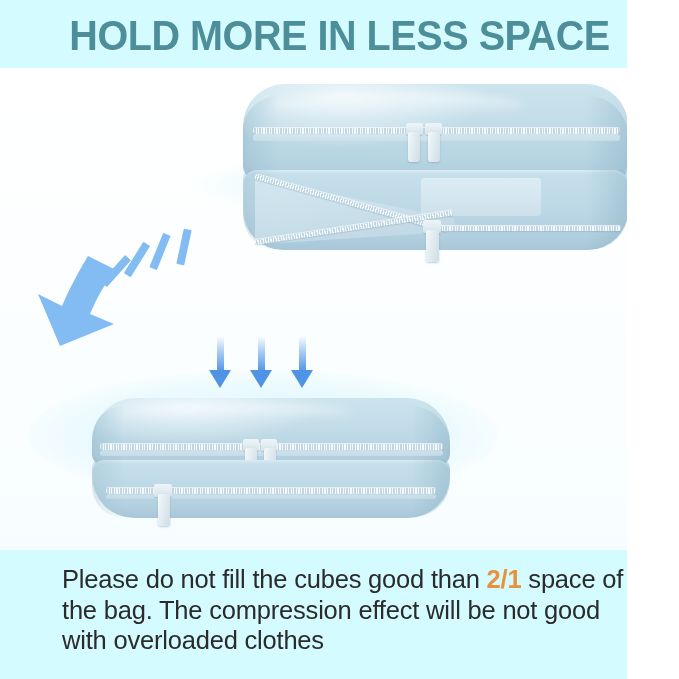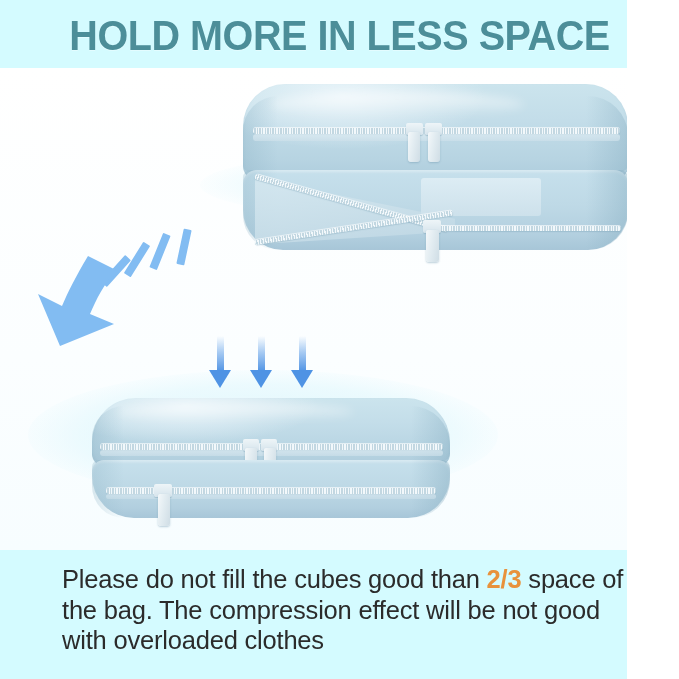--- a/index.html
+++ b/index.html
@@ -267,15 +267,15 @@
     </div>
 
     <div class="zip" style="left:14px;top:90px;width:330px;height:6px;"></div>
     <div class="zip-band" style="left:14px;top:96px;width:330px;height:5px;opacity:.6;"></div>
 
     <div class="slider" style="left:62px;top:86px;width:18px;height:13px;"></div>
     <div class="pull" style="left:66px;top:96px;width:12px;height:32px;"></div>
   </div>
 
   <div class="caption-band"></div>
-  <div class="caption"><span>Please do not fill the cubes good than </span><span class="frac">2/3</span><span> space of the bag. The compression effect will be not good with overloaded clothes</span></div>
+  <div class="caption"><span>Please do not fill the cubes good than </span><span class="frac">2/1</span><span> space of the bag. The compression effect will be not good with overloaded clothes</span></div>
 
 </div>
 
 </body></html>

